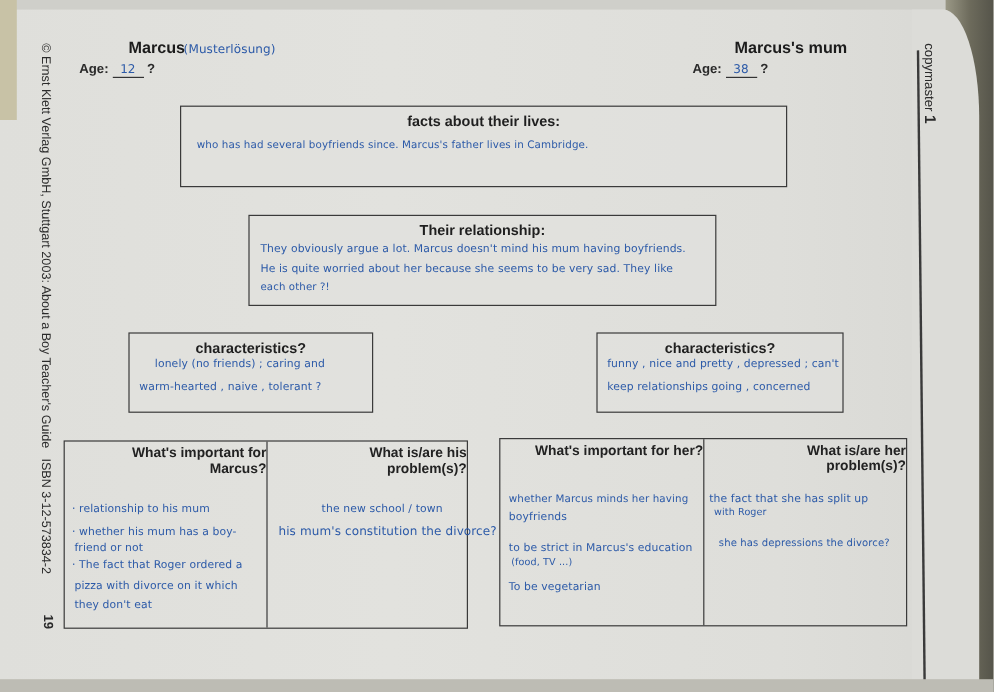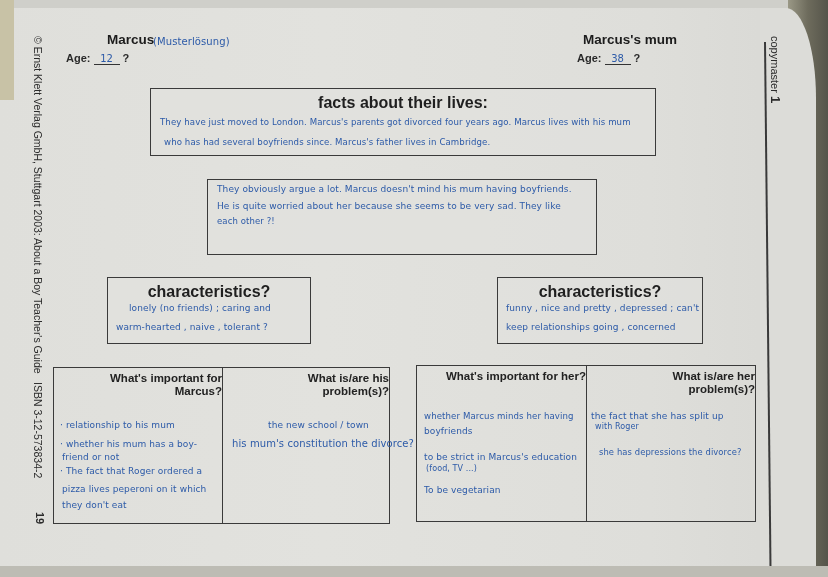--- a/index.html
+++ b/index.html
@@ -36,21 +36,21 @@
   .hand { font-family: "DejaVu Sans", sans-serif; color: #2c5aa8; font-size: 9px; letter-spacing: 0.1px; }
 
   .title { position: absolute; font-size: 13.5px; font-weight: bold; color: #1c1c1c; }
   .age { position: absolute; font-size: 11px; font-weight: bold; color: #2a2a2a; }
   .age .blank { display: inline-block; border-bottom: 1px solid #333; min-width: 26px; text-align: center; }
   .age .blank span { color: #2c5aa8; font-weight: normal; font-family: "DejaVu Sans", sans-serif; font-size: 10px; }
 
   .box {
     position: absolute; border: 1.5px solid #3a3a3a; background: rgba(225,225,221,0.6);
   }
-  .box .bhead { text-align: center; font-size: 16px; font-weight: bold; color: #1f1f1f; margin-top: 5px; }
+  .box .bhead { text-align: center; font-size: 12px; font-weight: bold; color: #1f1f1f; margin-top: 5px; }
   .box .line { margin-left: 9px; margin-top: 6px; line-height: 13px; }
 
   .grid { position: absolute; border: 1.5px solid #3a3a3a; display: flex; }
   .col { position: relative; height: 100%; box-sizing: border-box; }
   .col + .col { border-left: 1.5px solid #3a3a3a; }
   .col .chead { font-size: 11.5px; font-weight: bold; color: #222; padding: 4px 0 0 10px; line-height: 13px; text-align: right; }
   .col .entry { position: absolute; line-height: 12px; }
 </style>
 </head>
 <body>
@@ -73,34 +73,34 @@
 </div>
 
 <div class="title" style="left:66px; top:32px;margin-left:41px;">Marcus</div>
 <div class="hand" style="position:absolute; left:153px; top:36px; font-size:10px;">(Musterlösung)</div>
 <div class="age" style="left:66px; top:52px;">
   <span>Age:</span>
   <span class="blank"><span>12</span></span>
   <span>?</span>
 </div>
 
-<div class="title" style="left:583px; top:32px;">Marcus's mum</div>
+<div class="title" style="left:612px; top:32px;">Marcus's mum</div>
 <div class="age" style="left:577px; top:52px;">
   <span>Age:</span>
   <span class="blank"><span>38</span></span>
   <span>?</span>
 </div>
 
 <div class="box" style="left:150px; top:88px; width:504px; height:66px;">
   <div class="bhead">facts about their lives:</div>
-  <div class="line hand" style="margin-top:4px; font-size:8.6px;">They have just moved to London. Marcus's parents got divorced four years ago. Marcus lives with his mum</div>
   <div class="line hand" style="margin-top:7px; margin-left:13px; font-size:8.6px;">who has had several boyfriends since.  Marcus's father lives in Cambridge.</div>
 </div>
 
 <div class="box" style="left:207px; top:179px; width:388px; height:74px;">
+  <div class="bhead">Their relationship:</div>
   <div class="line hand" style="margin-top:3px;">They obviously argue a lot. Marcus doesn't mind his mum having boyfriends.</div>
   <div class="line hand" style="margin-top:4px;">He is quite worried about her because she seems to be very sad. They like</div>
   <div class="line hand" style="margin-top:2px; font-size:8.5px;">each other ?!</div>
 </div>
 
 <div class="box" style="left:107px; top:277px; width:202px; height:65px;">
   <div class="bhead" style="margin-top:5px;">characteristics?</div>
   <div class="line hand" style="margin-top:1px; margin-left:21px;">lonely (no friends) ; caring and</div>
   <div class="line hand" style="margin-top:6px; margin-left:8px;">warm-hearted , naive , tolerant ?</div>
 </div>
@@ -114,21 +114,21 @@
 <div class="grid" style="left:53px; top:367px; width:335px; height:155px;">
   <div class="col" style="width:168px;">
     <div class="chead">
       <div>What's important for</div>
       <div>Marcus?</div>
     </div>
     <div class="entry hand" style="left:6px; top:51px;">· relationship to his mum</div>
     <div class="entry hand" style="left:6px; top:70px;">· whether his mum has a boy-</div>
     <div class="entry hand" style="left:8px; top:83px;">friend or not</div>
     <div class="entry hand" style="left:6px; top:97px;">· The fact that Roger ordered a</div>
-    <div class="entry hand" style="left:8px; top:115px;">pizza lives peperoni on it which</div>
+    <div class="entry hand" style="left:8px; top:115px;">pizza with divorce on it which</div>
     <div class="entry hand" style="left:8px; top:131px;">they don't eat</div>
   </div>
   <div class="col" style="width:167px;">
     <div class="chead">
       <div>What is/are his</div>
       <div>problem(s)?</div>
     </div>
     <div class="entry hand" style="left:13px; top:51px;margin-left:32px;">the new school / town</div>
     <div class="entry hand" style="left:9px; top:70px; font-size:10px; white-space:nowrap;">his mum's constitution the divorce?</div>
   </div>

